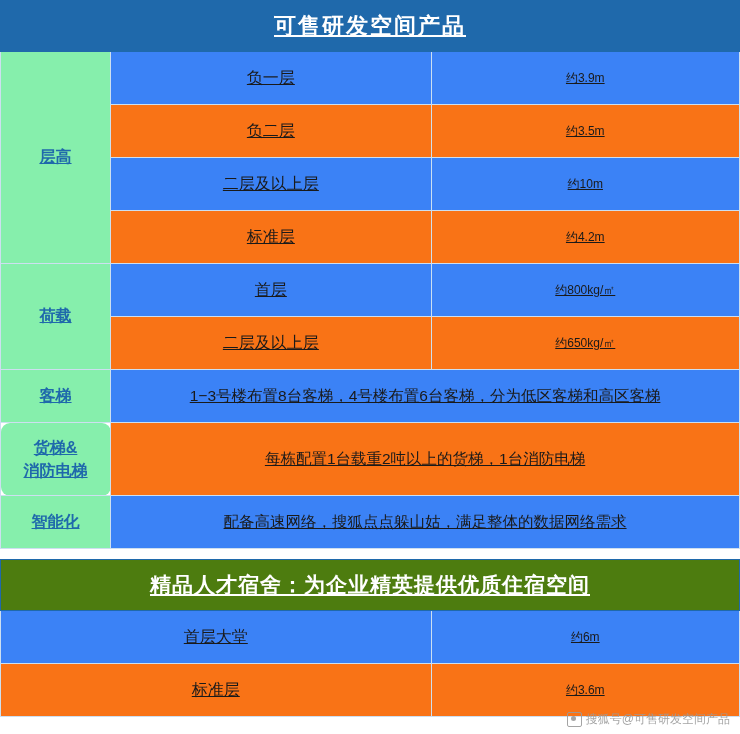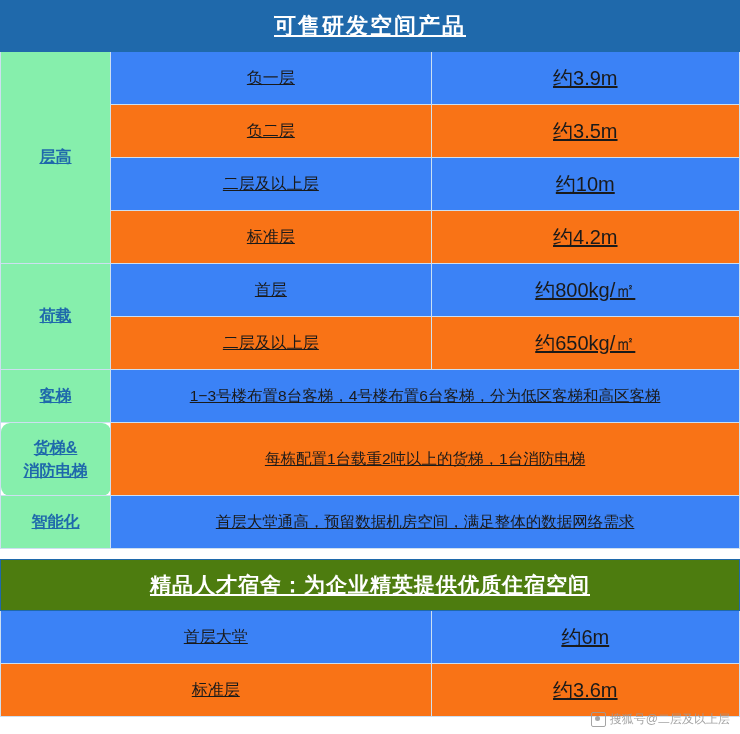--- a/index.html
+++ b/index.html
@@ -61,21 +61,21 @@
   .cat.tall {
     line-height: 1.45;
     border-radius: 9px;
   }
   .rowlabel {
     font-size: 16px;
     color: #1a1a1a;
     height: 52px;
   }
   .value {
-    font-size: 20px;
+    font-size: 12px;
     color: #1a1a1a;
     width: 305px;
   }
   .zebra {
     background: #f97316;
   }
   .plain {
     background: #3b82f6;
   }
   .wide {
@@ -174,21 +174,21 @@
       <tr>
         <td class="cat tall">
           <div>货梯&amp;</div>
           <div>消防电梯</div>
         </td>
         <td class="wide tall2 zebra" colspan="2">每栋配置1台载重2吨以上的货梯，1台消防电梯</td>
       </tr>
 
       <tr>
         <td class="cat">智能化</td>
-        <td class="wide plain" colspan="2">首层大堂通高，预留数据机房空间，满足整体的数据网络需求</td>
+        <td class="wide plain" colspan="2">配备高速网络，搜狐点点躲山姑，满足整体的数据网络需求</td>
       </tr>
 
       <tr>
         <td class="gapbar" colspan="3"></td>
       </tr>
 
       <tr>
         <td class="banner2" colspan="3">精品人才宿舍：为企业精英提供优质住宿空间</td>
       </tr>
 
@@ -198,16 +198,16 @@
       </tr>
       <tr>
         <td class="rowlabel zebra" colspan="2">标准层</td>
         <td class="value zebra">约3.6m</td>
       </tr>
     </tbody>
   </table>
 
   <div class="watermark">
     <span class="wm-logo"></span>
-    <span>搜狐号@二层及以上层</span>
+    <span>搜狐号@可售研发空间产品</span>
   </div>
 
 </div>
 
 </body></html>

